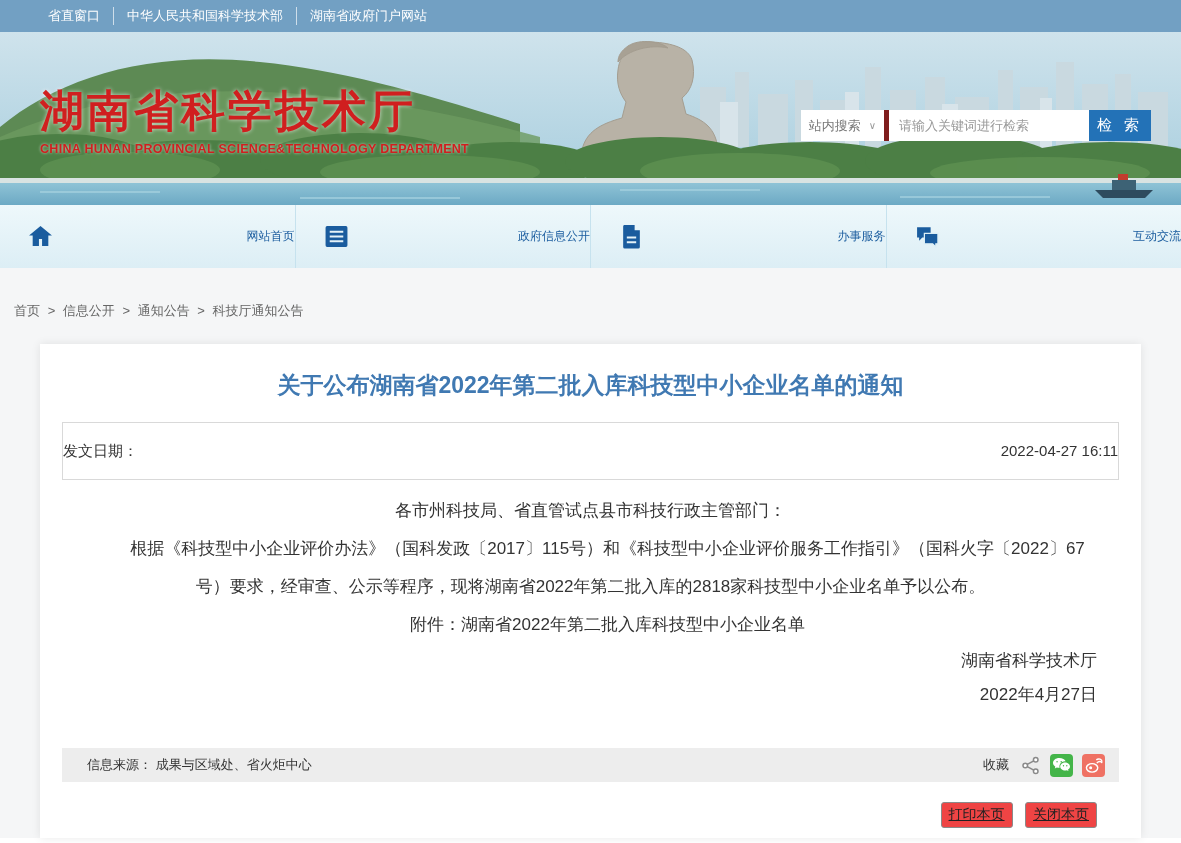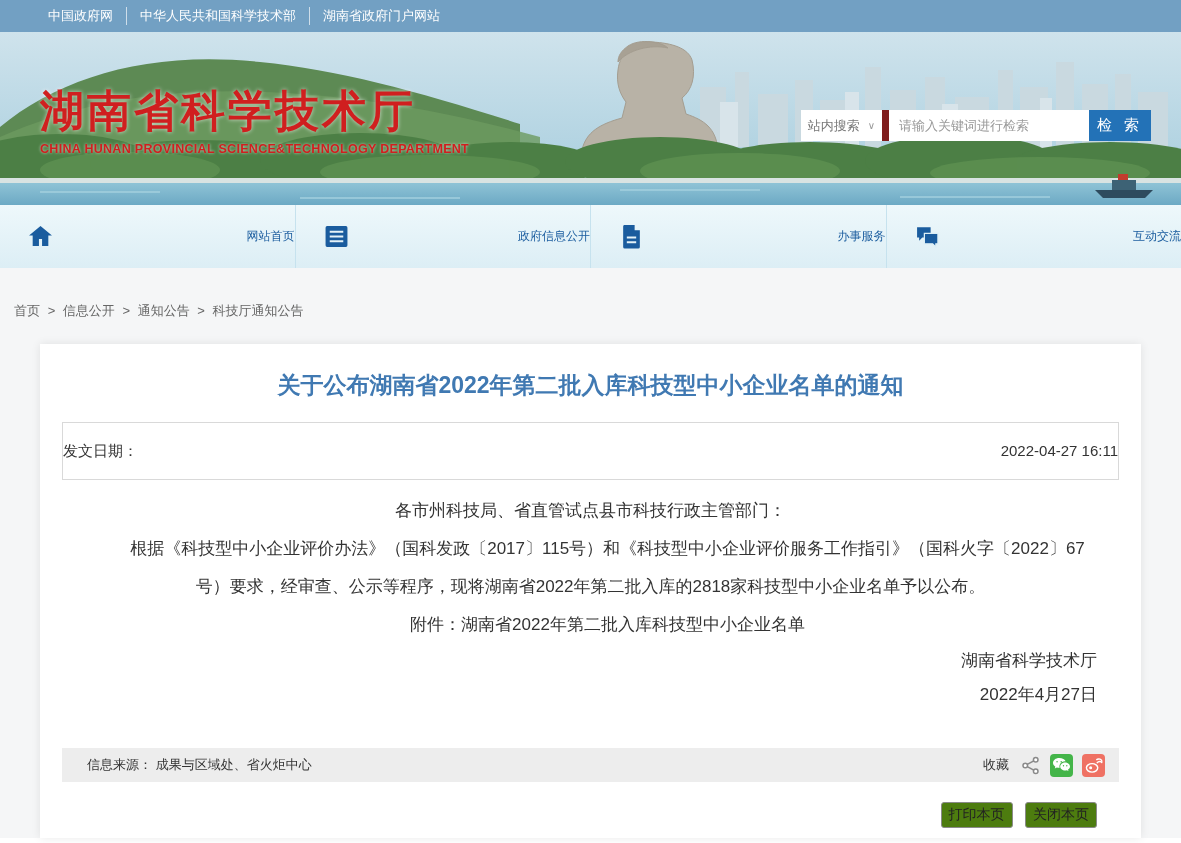--- a/index.html
+++ b/index.html
@@ -20,21 +20,21 @@
   
   .banner { position:relative; height:173px; overflow:hidden; }
   .banner svg.scene { position:absolute; inset:0; display:block; }
   .logo { position:absolute; left:40px; top:56px; }
   .logo h1 { color:#d01f1f; font-size:44px; letter-spacing:3px; font-weight:bold;
     text-shadow:0 0 4px rgba(255,255,255,.7); line-height:46px; }
   .logo p { color:#d01f1f; font-size:12.5px; font-weight:bold; letter-spacing:.3px; margin-top:8px;
     text-shadow:0 0 3px rgba(255,255,255,.7); }
   .search { position:absolute; right:30px; top:78px; display:flex; height:31px; }
   .search-scope { width:88px; background:#fff; color:#777; font-size:13px; display:flex;
-    align-items:center; justify-content:center; gap:8px; cursor:pointer; border-right:7px solid #7f1d1d; }
+    align-items:center; justify-content:center; gap:8px; cursor:pointer; border-right:5px solid #7f1d1d; }
   .search-scope .arrow { font-size:10px; color:#999; }
   .search input { width:200px; border:none; outline:none; padding:0 10px; font-size:13px; color:#333;
     font-family:"Liberation Sans","DejaVu Sans",sans-serif; }
   .search input::placeholder { color:#999; }
   .search-btn { width:62px; background:#2372b7; color:#fff; border:none; font-size:15px;
     letter-spacing:4px; cursor:pointer; font-family:inherit; }
 
   
   .nav { height:63px; background:linear-gradient(#eef8fb,#dcEef5); display:flex; }
   .nav-item { flex:1; display:flex; align-items:center; justify-content:space-between; gap:13px;
@@ -63,30 +63,30 @@
   .infobar { margin:36px 22px 0 22px; height:34px; background:#ededed; display:flex;
     align-items:center; justify-content:space-between; padding:0 14px 0 25px; font-size:13px; color:#333; }
   .infobar-right { display:flex; align-items:center; gap:9px; }
   .fav { cursor:pointer; margin-right:2px; }
   .share-ico { width:21px; height:21px; cursor:pointer; display:flex; align-items:center; justify-content:center; }
   .sq { width:23px; height:23px; border-radius:4px; display:flex; align-items:center;
     justify-content:center; cursor:pointer; }
   .sq.wechat { background:#44b549; }
   .sq.weibo { background:#ef7163; }
   .actions { text-align:right; padding:20px 44px 0 0; }
-  .actions button { font-size:14px; color:#222; background:#4d7c0f; border:1px solid #8a8a8a;
+  .actions button { font-size:14px; color:#222; background:#ef4444; border:1px solid #8a8a8a;
     border-radius:3px; padding:3px 7px; margin-left:8px; cursor:pointer;
-    font-family:"Liberation Sans","DejaVu Sans",sans-serif; }
+    font-family:"Liberation Sans","DejaVu Sans",sans-serif;text-decoration:underline; }
 </style>
 </head>
 <body>
 
 <div class="topbar">
   <div class="topbar-left">
-    <span class="tlink divided">中国政府网</span>
+    <span class="tlink divided">省直窗口</span>
     <span class="tlink divided">中华人民共和国科学技术部</span>
     <span class="tlink">湖南省政府门户网站</span>
   </div>
 </div>
 
 <div class="banner">
   <svg class="scene" width="1181" height="173" viewBox="0 0 1181 173" preserveAspectRatio="none">
     <defs>
       <linearGradient id="sky" x1="0" y1="0" x2="0" y2="1">
         <stop offset="0" stop-color="#cfe3ec"></stop>

